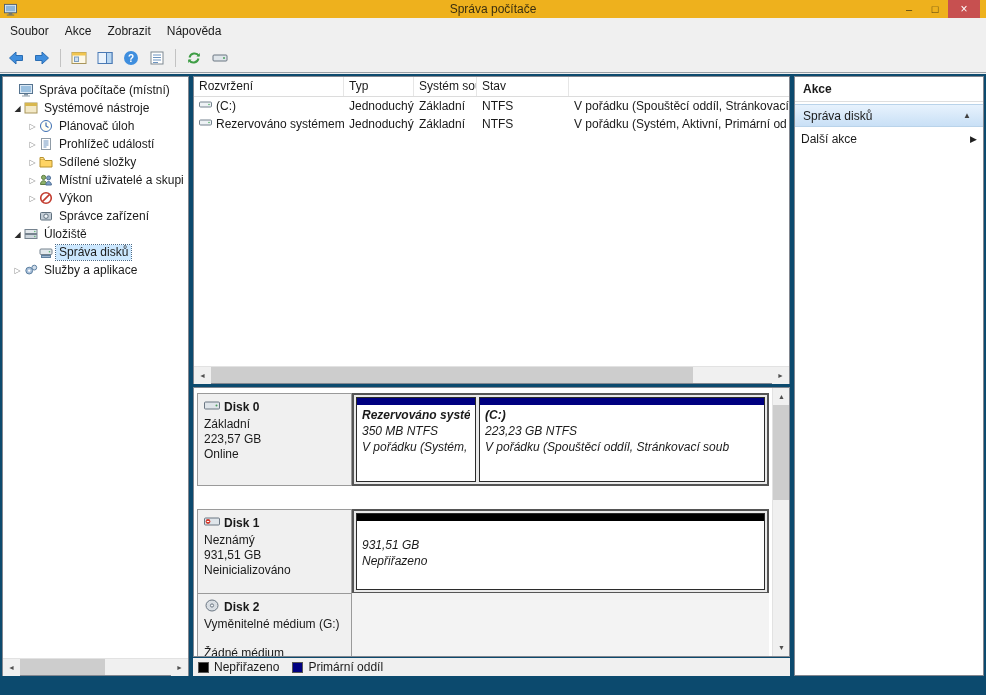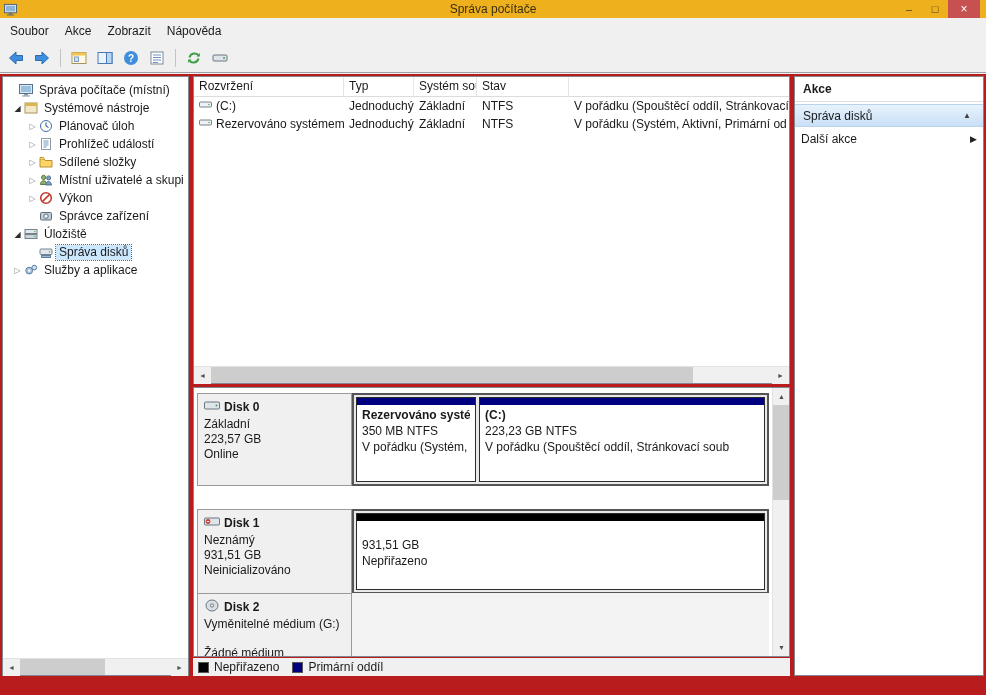--- a/index.html
+++ b/index.html
@@ -19,21 +19,21 @@
 
 
 .menubar { position:absolute; top:18px; left:0; right:0; height:26px; display:flex; align-items:center; padding-left:2px; background:#f0f0f0; }
 .menu-item { padding:4px 8px; }
 .toolbar { position:absolute; top:44px; left:0; right:0; height:29px; display:flex; align-items:center;
   gap:4px; padding-left:5px; background:#f0f0f0; border-bottom:1px solid #9aa0a6; }
 .tbtn { width:22px; height:22px; display:flex; align-items:center; justify-content:center; }
 .tb-sep { width:1px; height:18px; background:#c3c3c3; margin:0 3px; }
 
 
-.main { position:absolute; top:74px; left:0; right:0; bottom:0; background:#b91c1c; }
+.main { position:absolute; top:74px; left:0; right:0; bottom:0; background:#0c4a6e; }
 .left-panel { position:absolute; top:2px; left:2px; width:187px; bottom:19px; background:#fff; border:1px solid #828790; }
 .middle-panel { position:absolute; top:2px; left:193px; width:597px; bottom:19px; }
 .right-panel { position:absolute; top:2px; left:794px; width:190px; bottom:19px; background:#fff; border:1px solid #828790; }
 
 
 .tree { padding-top:4px; overflow:hidden; }
 .trow { height:18px; display:flex; align-items:center; white-space:nowrap; }
 .trow.lvl0 { padding-left:3px; }
 .trow.lvl1 { padding-left:8px; }
 .trow.lvl2 { padding-left:23px; }
@@ -68,21 +68,21 @@
 .disk-row { position:absolute; left:3px; right:3px; display:flex; }
 .disk-label { width:155px; flex:0 0 155px; background:#f0f0f0; border:1px solid #9a9a9a; padding:5px 6px; overflow:hidden; }
 .disk-name-line { display:flex; align-items:center; gap:4px; margin-bottom:2px; }
 .disk-name { font-weight:bold; }
 .disk-line { line-height:15px; white-space:nowrap; overflow:hidden; }
 .partitions { flex:1; border:2px solid #555; background:#e9e9e9; display:flex; gap:3px; padding:2px; overflow:hidden; }
 .partitions.empty { border:none; background:#f3f3f3; }
 .partition { border:1px solid #2b2b2b; background:#fff; display:flex; flex-direction:column; overflow:hidden; }
 .partition.grow { flex:1; }
 .part-strip { height:7px; flex:0 0 7px; }
-.part-body { padding:3px 5px; overflow:hidden; }
+.part-body { padding:3px 5px; overflow:hidden;font-style:italic; }
 .part-title { font-weight:bold; line-height:15px; white-space:nowrap; overflow:hidden; }
 .part-line { line-height:16px; white-space:nowrap; overflow:hidden; }
 .part-body.pad-top { padding-top:16px; }
 
 
 .legend { position:absolute; left:0; right:0; bottom:0; height:18px; display:flex; align-items:center; gap:5px; padding-left:5px; background:#f0f0f0; }
 .swatch { width:11px; height:11px; display:inline-block; border:1px solid #555; }
 .legend-label { margin-right:8px; }
 
 

